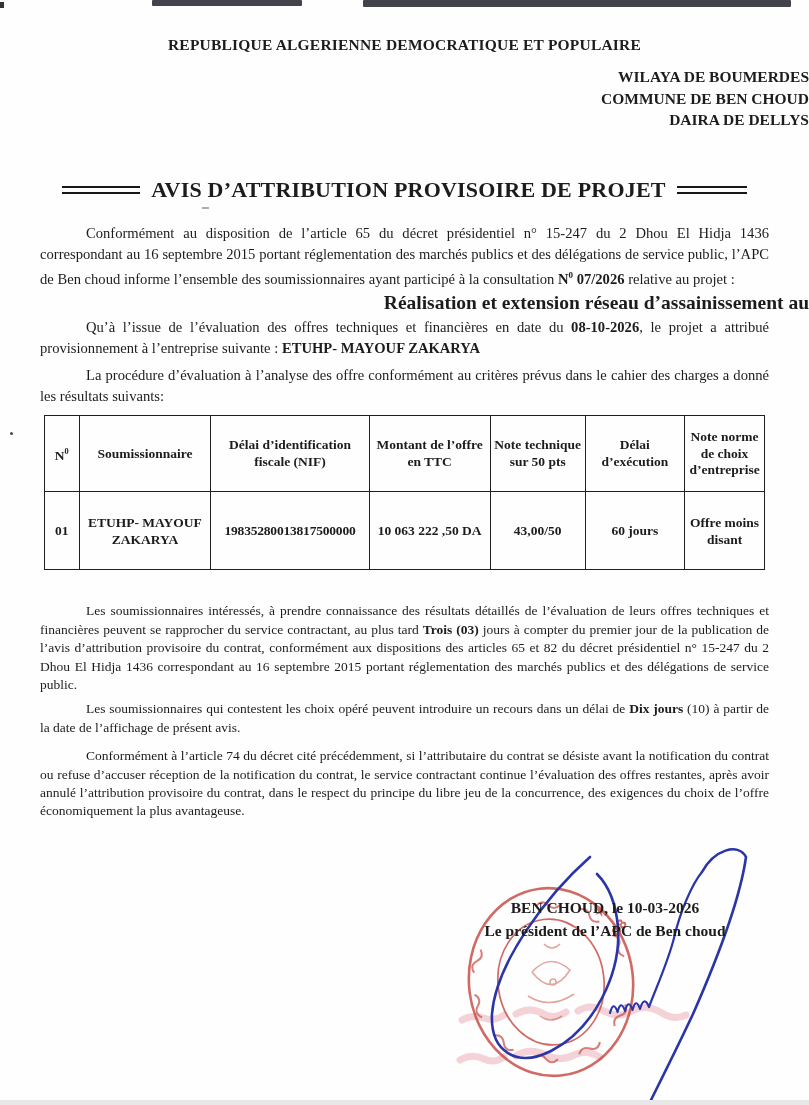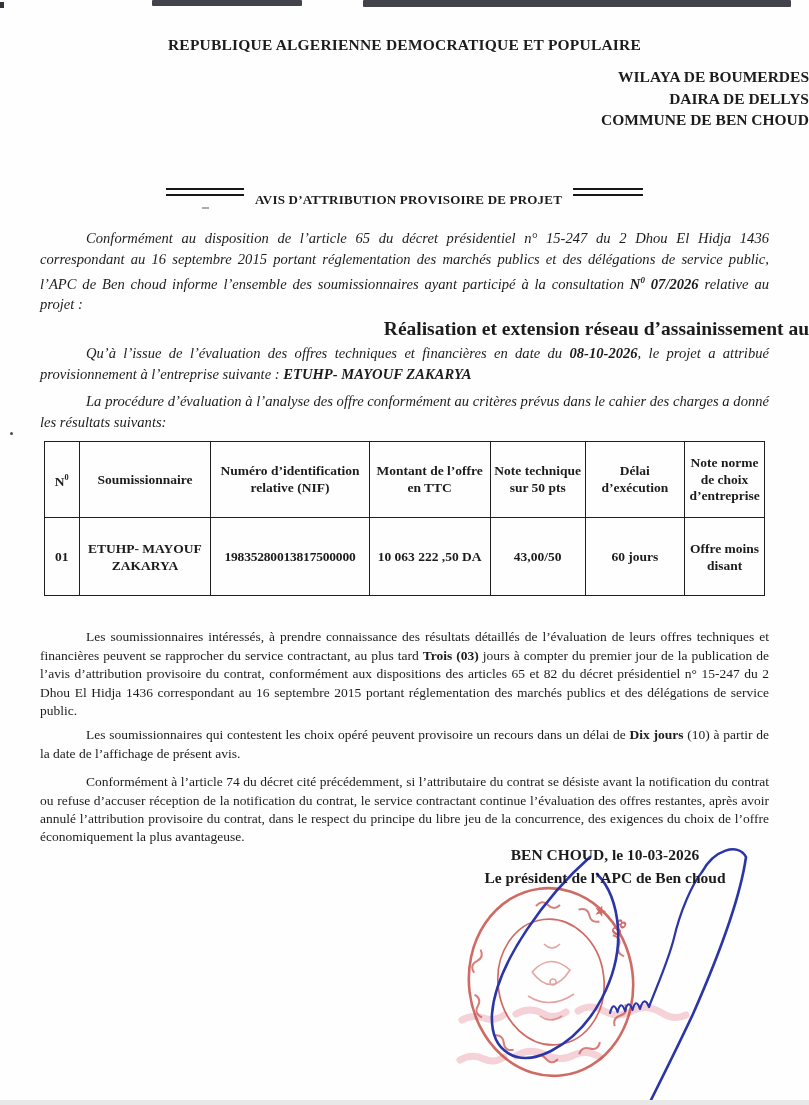--- a/index.html
+++ b/index.html
@@ -11,23 +11,23 @@
   .scan-bar{position:absolute;top:0;background:#2a2a33;opacity:.88;filter:blur(.4px);border-radius:1px;}
   .bar1{left:152px;width:150px;height:6px;}
   .bar2{left:363px;width:428px;height:7px;}
   .corner-mark{position:absolute;left:0;top:2px;width:4px;height:6px;background:#33333b;}
   .rep{margin:36px 40px 0 40px;text-align:center;font-weight:700;font-size:15.5px;letter-spacing:.2px;}
   .hdr-group{margin-top:12px;text-align:right;font-weight:700;font-size:15.5px;line-height:21.5px;}
   .title-row{margin-top:46px;display:flex;align-items:center;justify-content:center;}
   .dline{height:8px;border-top:2.6px solid #17171a;border-bottom:2.6px solid #17171a;box-sizing:border-box;}
   .dline.l{width:78px;margin-right:11px;}
   .dline.r{width:70px;margin-left:11px;}
-  .doc-title{font-weight:700;font-size:13px;letter-spacing:.2px;white-space:nowrap;margin-top:15px;}
+  .doc-title{font-weight:700;font-size:22px;letter-spacing:.2px;white-space:nowrap;}
   .para{margin:0 40px;text-align:justify;}
-  .para.lg{font-size:14.6px;line-height:21px;font-style:italic;}
+  .para.lg{font-size:14.6px;line-height:21px;}
   .para.sm{font-size:13.5px;line-height:18.4px;}
   .indent{text-indent:46px;}
   .b{font-weight:700;}
   sup{font-size:.62em;}
   .p1{margin-top:20px;}
   .project-title{margin-top:1px;text-align:right;font-weight:700;font-size:19.5px;line-height:26px;}
   .p2{margin-top:1px;}
   .p3{margin-top:6px;}
   .p4{margin-top:32px;}
   .p5{margin-top:6px;}
@@ -36,42 +36,42 @@
     border-collapse:collapse;margin:8px 0 0 44px;width:721px;table-layout:fixed;
   }
   table.results th,table.results td{
     border:1.6px solid #1f1f1f;text-align:center;vertical-align:middle;
     font-weight:700;padding:2px 3px;box-sizing:border-box;
   }
   table.results th{height:76px;font-size:13.5px;line-height:16.5px;}
   table.results td{height:78px;font-size:13.5px;line-height:17px;}
   td.nif{font-size:12.2px;letter-spacing:-.2px;}
   .sig{
-    position:absolute;left:450px;top:844px;width:310px;text-align:center;
+    position:absolute;left:450px;top:897px;width:310px;text-align:center;
     font-weight:700;font-size:15.5px;line-height:22.5px;z-index:3;
   }
   .graphics{position:absolute;left:420px;top:840px;z-index:2;}
   .ink-dot{position:absolute;left:10px;top:432px;width:3px;height:3px;border-radius:50%;background:#4a4a4a;}
   .scan-dash{position:absolute;left:202px;top:207px;width:7px;height:2px;background:#8a8a8a;opacity:.7;}
 </style>
 </head>
 <body>
 
 <div class="page">
 
   <div class="scan-bar bar1"></div>
   <div class="scan-bar bar2"></div>
   <div class="corner-mark"></div>
 
   <div class="rep">REPUBLIQUE ALGERIENNE DEMOCRATIQUE ET POPULAIRE</div>
 
   <div class="hdr-group">
     <div>WILAYA DE BOUMERDES</div>
+    <div>COMMUNE DE BEN CHOUD</div>
     <div>DAIRA DE DELLYS</div>
-    <div>COMMUNE DE BEN CHOUD</div>
   </div>
 
   <div class="title-row">
     <span class="dline l"></span>
     <span class="doc-title">AVIS D’ATTRIBUTION PROVISOIRE DE PROJET</span>
     <span class="dline r"></span>
   </div>
 
   <p class="para lg indent p1"><span>Conformément au disposition de l’article 65 du décret présidentiel n° 15-247 du 2 Dhou El Hidja 1436 correspondant au 16 septembre 2015 portant réglementation des marchés publics et des délégations de service public, l’APC de Ben choud informe l’ensemble des soumissionnaires ayant participé à la consultation </span><span class="b">N</span><sup class="b">0</sup><span class="b"> 07/2026</span><span> relative au projet :</span></p>
 
@@ -90,40 +90,40 @@
         <col style="width:22%">
       <col style="width:16.8%">
         <col style="width:13.2%">
         <col style="width:13.8%">
         <col style="width:11.1%">
     </colgroup>
     <tbody>
         <tr>
       <th><span class="b">N</span><sup class="b">0</sup></th>
       <th>Soumissionnaire</th>
-      <th>Numéro d’identification relative (NIF)</th>
+      <th>Délai d’identification fiscale (NIF)</th>
       <th>Montant de l’offre en TTC</th>
       <th>Note technique sur 50 pts</th>
       <th>Délai d’exécution</th>
       <th>Note norme de choix d’entreprise</th>
     </tr>
     <tr>
       <td>01</td>
       <td>ETUHP- MAYOUF ZAKARYA</td>
       <td class="nif">19835280013817500000</td>
       <td>10 063 222 ,50 DA</td>
       <td>43,00/50</td>
       <td>60 jours</td>
       <td>Offre moins disant</td>
     </tr>
   </tbody>
     </table>
 
   <p class="para sm indent p4"><span>Les soumissionnaires intéressés, à prendre connaissance des résultats détaillés de l’évaluation de leurs offres techniques et financières peuvent se rapprocher du service contractant, au plus tard </span><span class="b">Trois (03)</span><span> jours à compter du premier jour de la publication de l’avis d’attribution provisoire du contrat, conformément aux dispositions des articles 65 et 82 du décret présidentiel n° 15-247 du 2 Dhou El Hidja 1436 correspondant au 16 septembre 2015 portant réglementation des marchés publics et des délégations de service public.</span></p>
-  <p class="para sm indent p5"><span>Les soumissionnaires qui contestent les choix opéré peuvent provisoire un recours dans un délai de </span><span class="b">Dix jours</span><span> (10) à partir de la date de l’affichage de présent avis.</span></p>
+  <p class="para sm indent p5"><span>Les soumissionnaires qui contestent les choix opéré peuvent introduire un recours dans un délai de </span><span class="b">Dix jours</span><span> (10) à partir de la date de l’affichage de présent avis.</span></p>
   <p class="para sm indent p6">Conformément à l’article 74 du décret cité précédemment, si l’attributaire du contrat se désiste avant la notification du contrat ou refuse d’accuser réception de la notification du contrat, le service contractant continue l’évaluation des offres restantes, après avoir annulé l’attribution provisoire du contrat, dans le respect du principe du libre jeu de la concurrence, des exigences du choix de l’offre économiquement la plus avantageuse.</p>
 
   <div class="sig">
     <div>BEN CHOUD, le 10-03-2026</div>
     <div>Le président de l’APC de Ben choud</div>
   </div>
 
   <svg class="graphics" width="389" height="265" viewBox="420 840 389 265">
     <defs>
       <filter id="soft">

